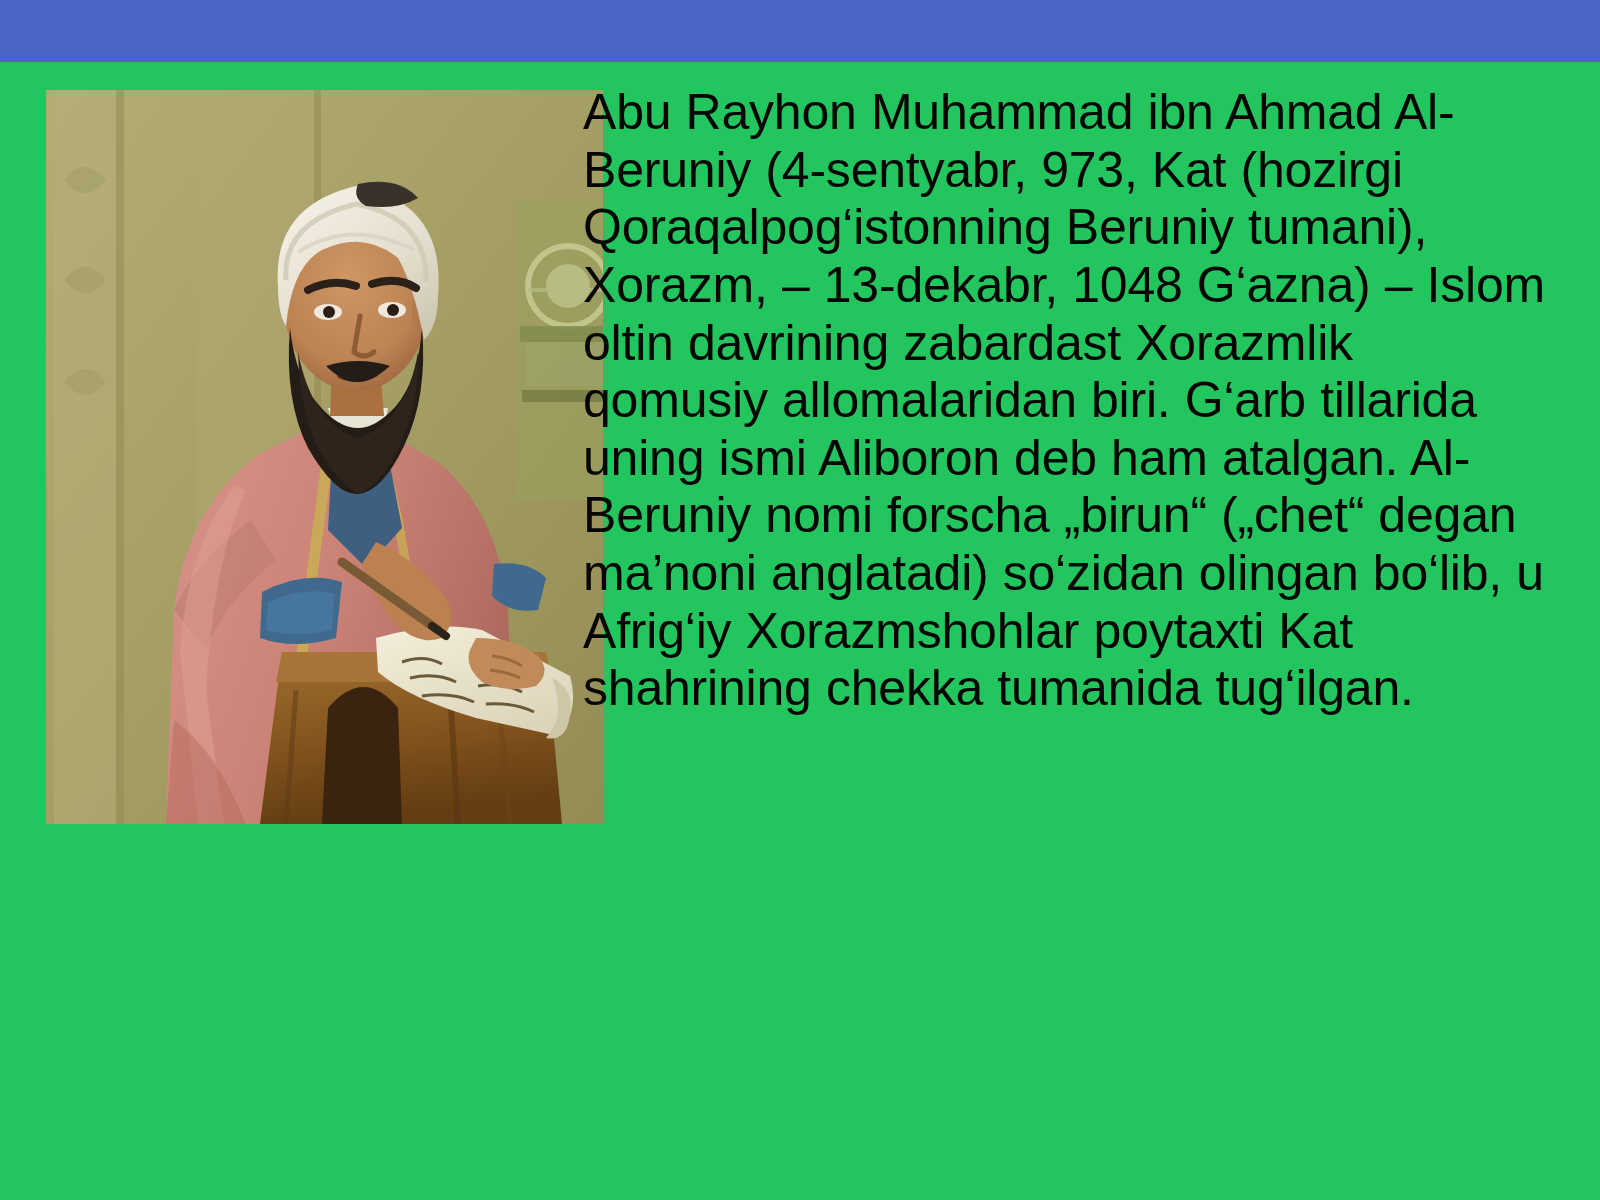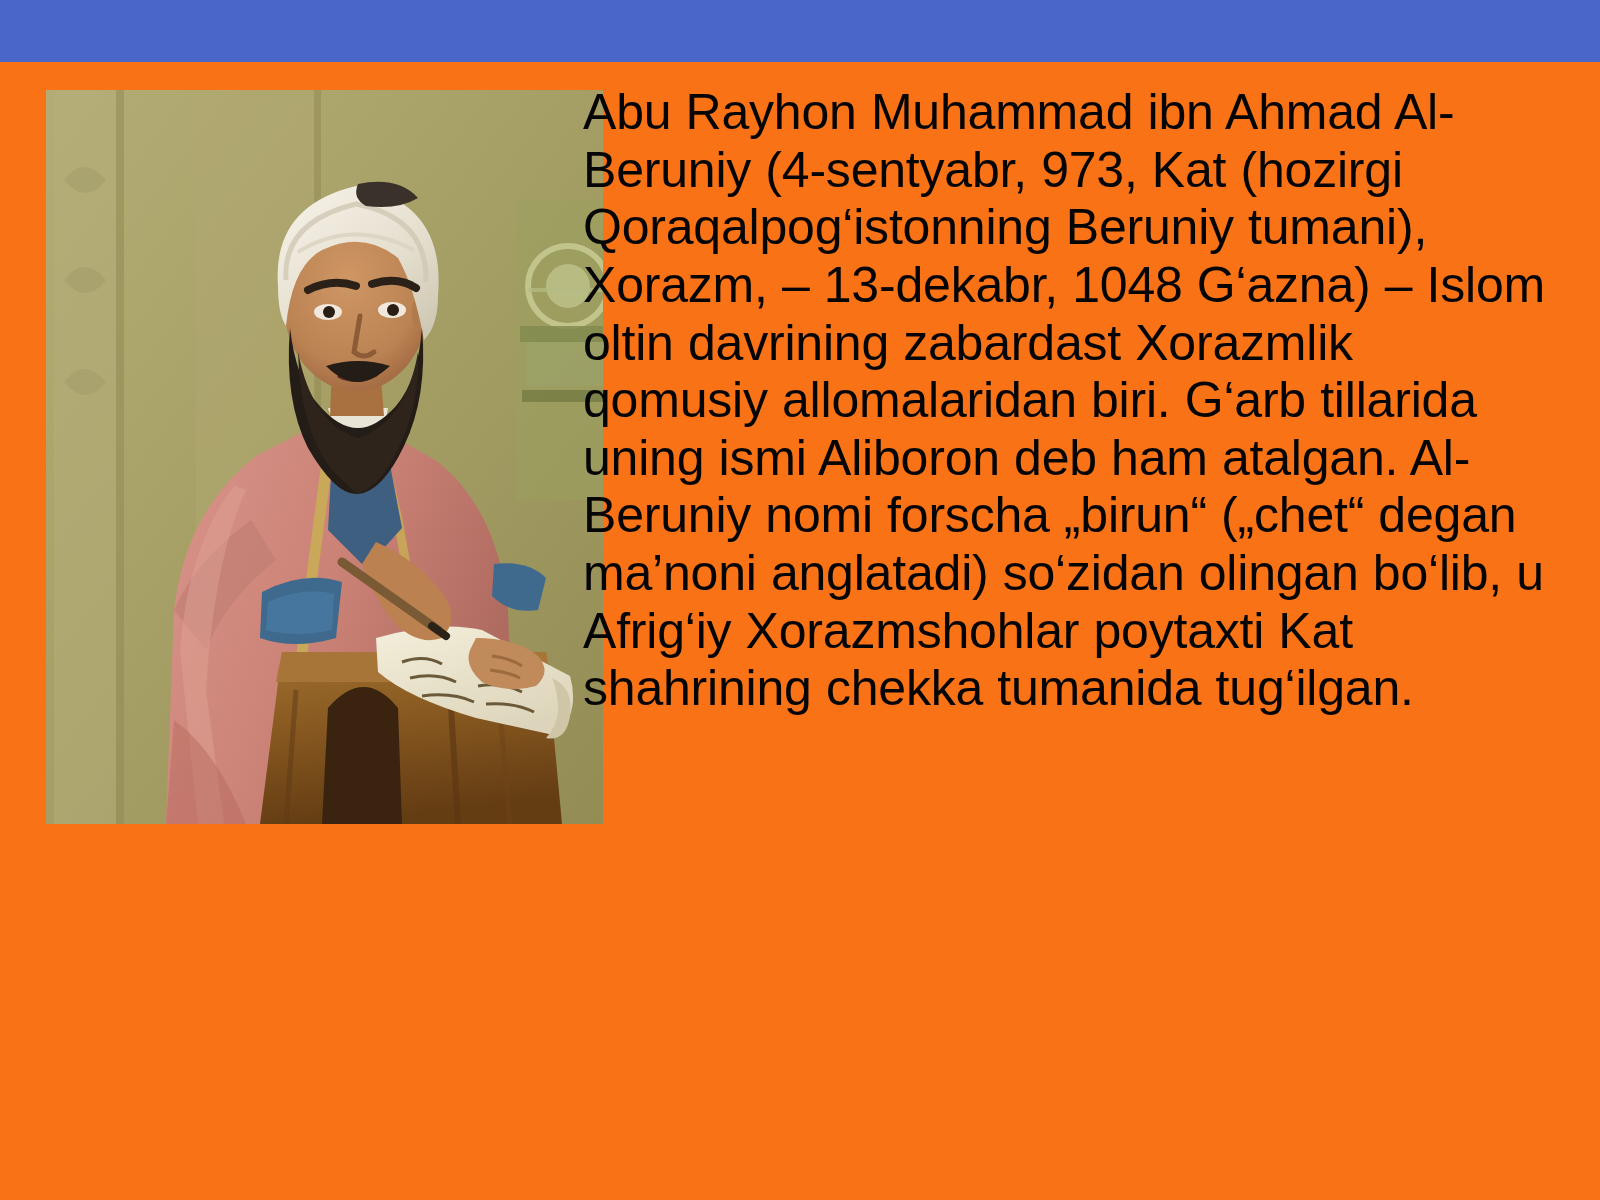--- a/index.html
+++ b/index.html
@@ -25,21 +25,21 @@
     background: #4a66c8;
   }
 
   
   #slide-body {
     position: absolute;
     left: 0;
     top: 62px;
     width: 1600px;
     height: 1138px;
-    background: #f97316;
+    background: #22c55e;
   }
 
   
   #portrait-figure {
     position: absolute;
     left: 6px;
     top: 12px;
     width: 557px;
     height: 734px;
     overflow: hidden;

